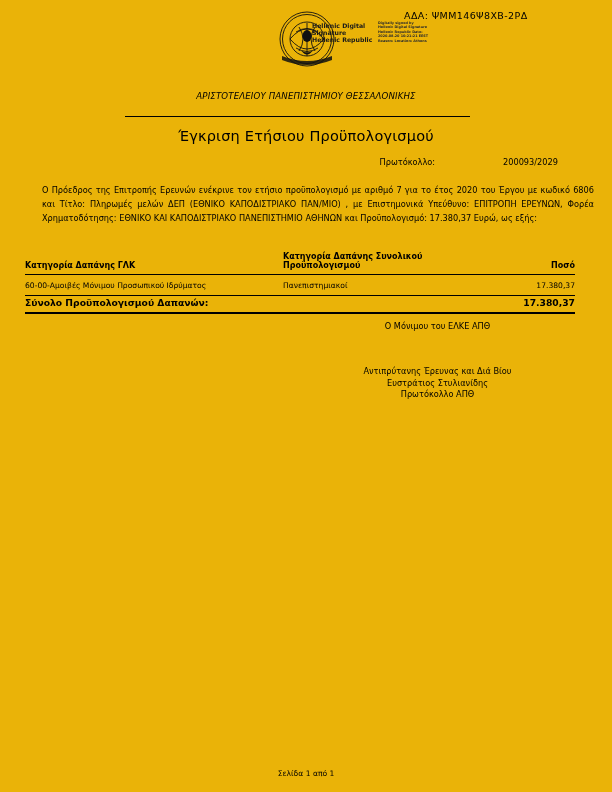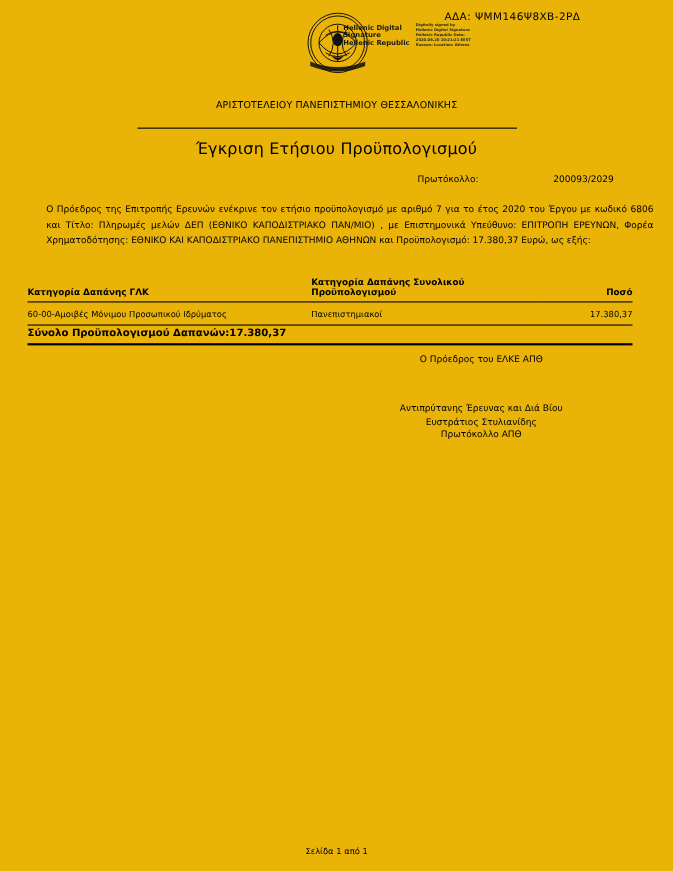--- a/index.html
+++ b/index.html
@@ -79,20 +79,21 @@
     letter-spacing: 0.2px;
   }
   .org-sub {
     position: absolute;
     left: 0;
     top: 91px;
     width: 612px;
     text-align: center;
     font-size: 8.6px;
     letter-spacing: 0.15px;
+    font-style: italic;
   }
 
   .hr-top {
     position: absolute;
     left: 125px;
     top: 116px;
     width: 345px;
     height: 1px;
     background: #000000;
   }
@@ -159,20 +160,21 @@
   .col-a { width: 258px; text-align: left; }
   .col-b { width: 210px; text-align: left; }
   .col-c { width: 82px;  text-align: right; }
 
   .total-row {
     position: absolute;
     left: 25px;
     top: 297px;
     width: 550px;
     display: flex;
+    justify-content: space-between;
     align-items: flex-end;
     font-size: 9.2px;
     font-weight: bold;
     padding-bottom: 4px;
     border-bottom: 2.2px solid #000;
   }
 
   
   .chair-line {
     position: absolute;
@@ -260,21 +262,21 @@
         <td class="col-c">17.380,37</td>
       </tr>
     </tbody>
   </table>
 
   <div class="total-row">
     <span>Σύνολο Προϋπολογισμού Δαπανών:</span>
     <span>17.380,37</span>
   </div>
 
-  <div class="chair-line">Ο Πρόεδρος του ΕΛΚΕ ΑΠΘ</div>
+  <div class="chair-line">Ο Μόνιμου του ΕΛΚΕ ΑΠΘ</div>
   <div class="signer">
     <div>Αντιπρύτανης Έρευνας και Διά Βίου</div>
     <div>Ευστράτιος Στυλιανίδης</div>
     <div>Πρωτόκολλο ΑΠΘ</div>
   </div>
 
   <div class="footer">Σελίδα 1 από 1</div>
 
 </div>
 

